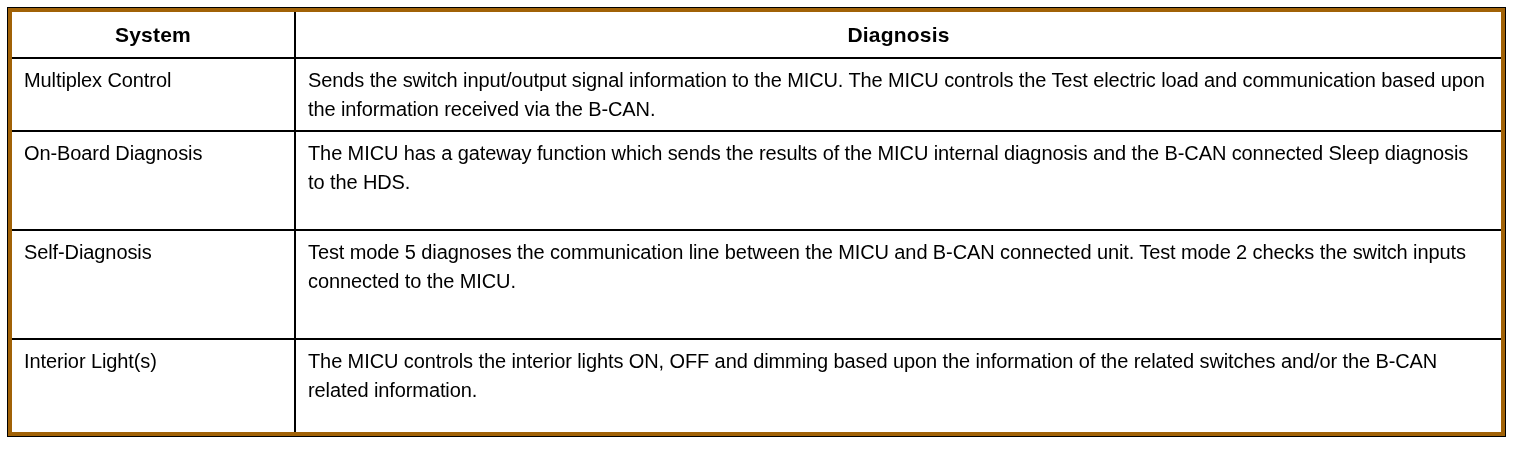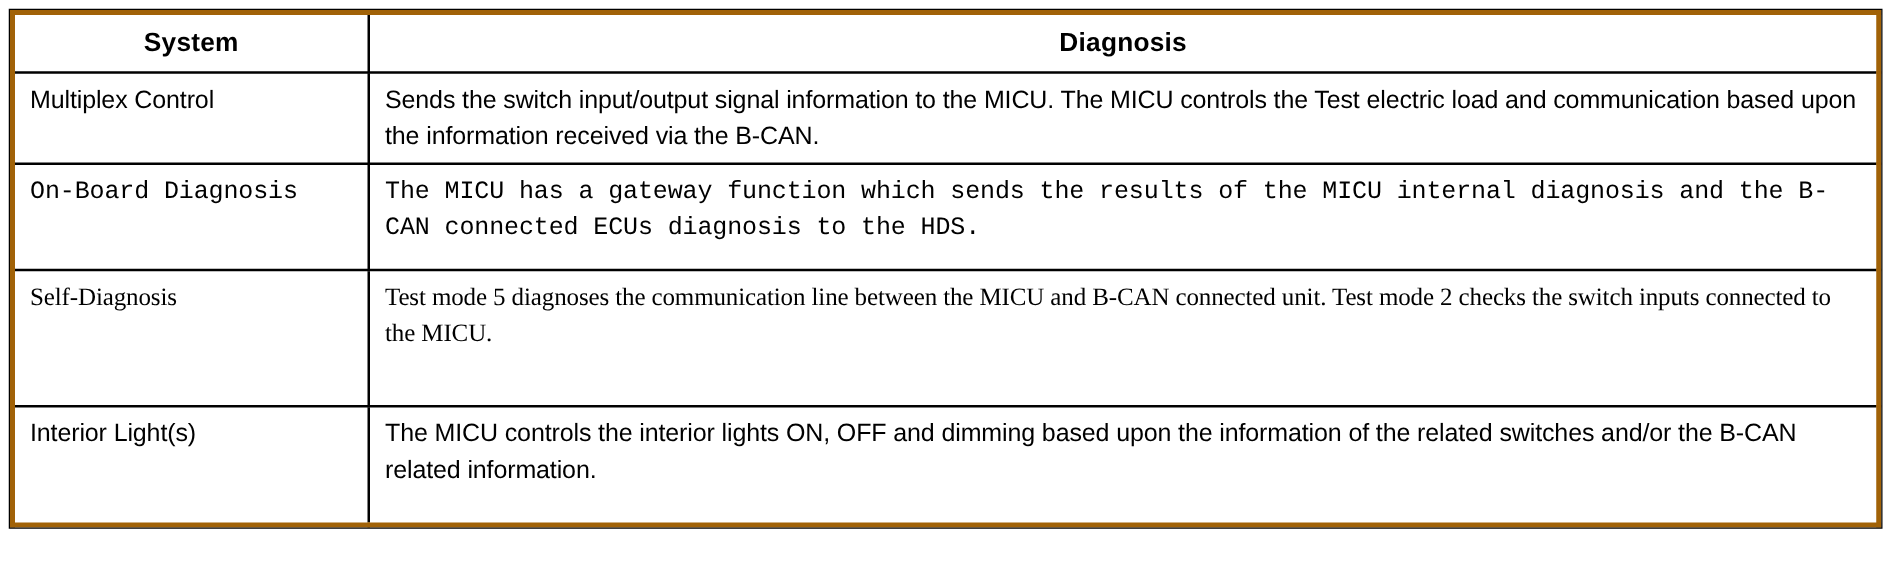--- a/index.html
+++ b/index.html
@@ -39,22 +39,22 @@
     letter-spacing: 0.2px;
   }
   .doc-table td {
     font-size: 20px;
     line-height: 29px;
     vertical-align: top;
     padding: 7px 14px 6px 12px;
     letter-spacing: -0.1px;
   }
   tr.row-tall-1 { height: 62px; }
-  tr.row-tall-2 { height: 85px; font-family: Liberation Mono, monospace; }
-  tr.row-tall-3 { height: 109px; font-family: Liberation Serif, serif; }
+  tr.row-tall-2 { height: 99px; }
+  tr.row-tall-3 { height: 109px; }
   tr.row-tall-4 { height: 95px; }
   tr.row-short  { height: 54px; }
 </style>
 </head>
 <body>
 
 <table class="doc-table">
   <colgroup>
     <col class="col-system">
     <col>
@@ -65,21 +65,21 @@
       <th>Diagnosis</th>
     </tr>
   </thead>
   <tbody>
     <tr class="row-tall-1">
       <td>Multiplex Control</td>
       <td>Sends the switch input/output signal information to the MICU. The MICU controls the Test electric load and communication based upon the information received via the B-CAN.</td>
     </tr>
     <tr class="row-tall-2">
       <td>On-Board Diagnosis</td>
-      <td>The MICU has a gateway function which sends the results of the MICU internal diagnosis and the B-CAN connected ECUs diagnosis to the HDS.</td>
+      <td>The MICU has a gateway function which sends the results of the MICU internal diagnosis and the B-CAN connected Sleep diagnosis to the HDS.</td>
     </tr>
     <tr class="row-tall-3">
       <td>Self-Diagnosis</td>
       <td>Test mode 5 diagnoses the communication line between the MICU and B-CAN connected unit. Test mode 2 checks the switch inputs connected to the MICU.</td>
     </tr>
     <tr class="row-tall-4">
       <td>Interior Light(s)</td>
       <td>The MICU controls the interior lights ON, OFF and dimming based upon the information of the related switches and/or the B-CAN related information.</td>
     </tr>
   </tbody>

